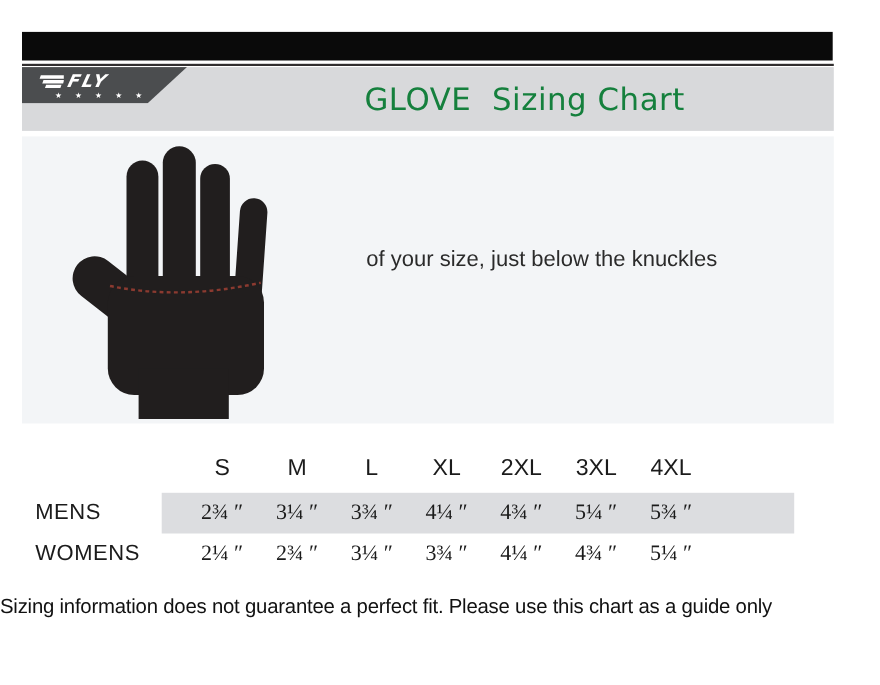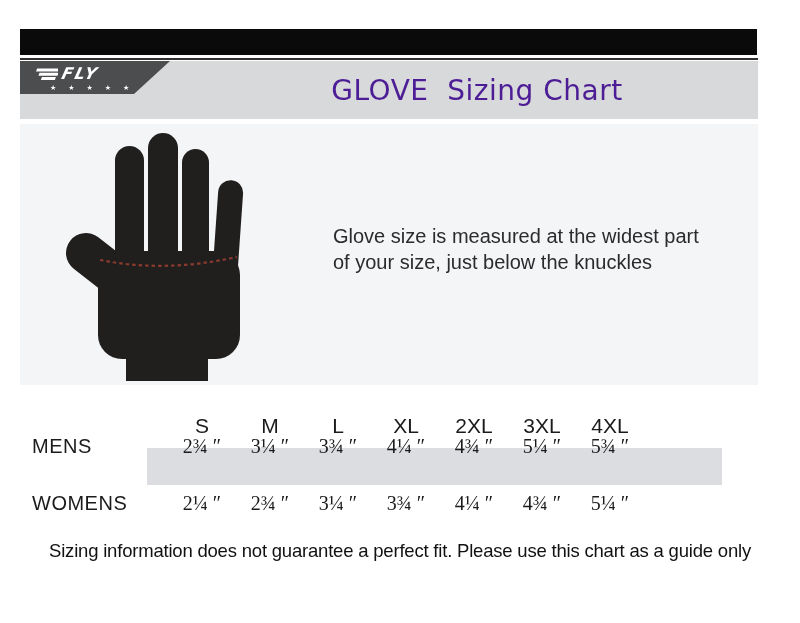--- a/index.html
+++ b/index.html
@@ -5,21 +5,21 @@
   html,body{margin:0;padding:0;background:#ffffff;}
   body{width:800px;height:623px;position:relative;overflow:hidden;
        font-family:"Liberation Sans",sans-serif;color:#1d1d1f;}
 
   
   .black-bar{position:absolute;left:20px;top:29px;width:737px;height:26px;background:#0a0a0a;}
   .thin-rule{position:absolute;left:20px;top:58px;width:738px;height:2px;background:#312e2f;}
   .title-band{position:absolute;left:20px;top:61px;width:738px;height:58px;background:#d8d9db;
               display:flex;align-items:center;justify-content:center;}
   .title-band .title{font-family:"DejaVu Sans",sans-serif;font-size:28px;font-weight:500;
-              color:#4c1d95;white-space:pre;letter-spacing:.5px;margin-left:176px;}
+              color:#15803d;white-space:pre;letter-spacing:.5px;margin-left:176px;}
 
   
   .logo{position:absolute;left:20px;top:61px;width:150px;height:33px;background:#4b4d4f;
         clip-path:polygon(0 0,100% 0,76% 100%,0 100%);}
   .logo-row{display:flex;align-items:center;padding:4px 0 0 10px;height:18px;}
   .wing{margin-right:4px;}
   .fly-text{color:#ffffff;font-family:"DejaVu Sans",sans-serif;font-style:italic;font-weight:700;
             font-size:16px;letter-spacing:2px;transform:skewX(-14deg);display:inline-block;line-height:1;}
   .stars{color:#ffffff;font-size:7px;letter-spacing:5px;margin:1px 0 0 30px;line-height:1;white-space:nowrap;}
 
@@ -29,24 +29,24 @@
   .caption{position:absolute;left:313px;top:99px;font-size:20px;line-height:26px;color:#2b2b2b;}
 
   
   .size-header-row{position:absolute;left:168px;top:414px;width:476px;display:flex;}
   .size-header-row .cell{width:68px;text-align:center;font-size:21px;color:#1b1b1b;}
   .row-band{position:absolute;left:147px;top:448px;width:575px;height:37px;background:#dcdde0;}
   .row-label{position:absolute;left:32px;height:37px;display:flex;align-items:center;
              font-size:20px;letter-spacing:.5px;color:#1b1b1b;}
   .value-row{position:absolute;left:168px;width:476px;height:37px;display:flex;align-items:center;font-family:Liberation Serif, serif;}
   .value-row .cell{width:68px;text-align:center;font-size:20px;color:#1b1b1b;white-space:nowrap;}
-  .mens-y{top:428px;} .womens-y{top:485px;}
+  .mens-y{top:448px;} .womens-y{top:485px;}
 
   
-  .disclaimer{position:absolute;left:0;top:540px;width:800px;text-align:center;
+  .disclaimer{position:absolute;left:0;top:540px;width:800px;
               font-size:18.5px;letter-spacing:-0.2px;color:#111111;}
 </style>
 </head>
 <body>
 
 <div class="black-bar"></div>
 <div class="thin-rule"></div>
 
 <div class="title-band">
   <div class="title">GLOVE  Sizing Chart</div>
@@ -77,21 +77,20 @@
 
       <rect x="6" y="104" width="88" height="40" rx="20" transform="rotate(38 26 124)"></rect>
 
       <rect x="38" y="122" width="142" height="108" rx="24"></rect>
       <rect x="66" y="206" width="82" height="46"></rect>
     </g>
 
     <path d="M 40 131 Q 105 144 177 128" fill="none" stroke="#8b3a30" stroke-width="2.2" stroke-dasharray="3.5 3"></path>
   </svg>
   <div class="caption">
-    <div>Glove size is measured at the widest part</div>
     <div>of your size, just below the knuckles</div>
   </div>
 </div>
 
 <div class="size-header-row">
   <div class="cell">S</div>
   <div class="cell">M</div>
   <div class="cell">L</div>
   <div class="cell">XL</div>
   <div class="cell">2XL</div>

